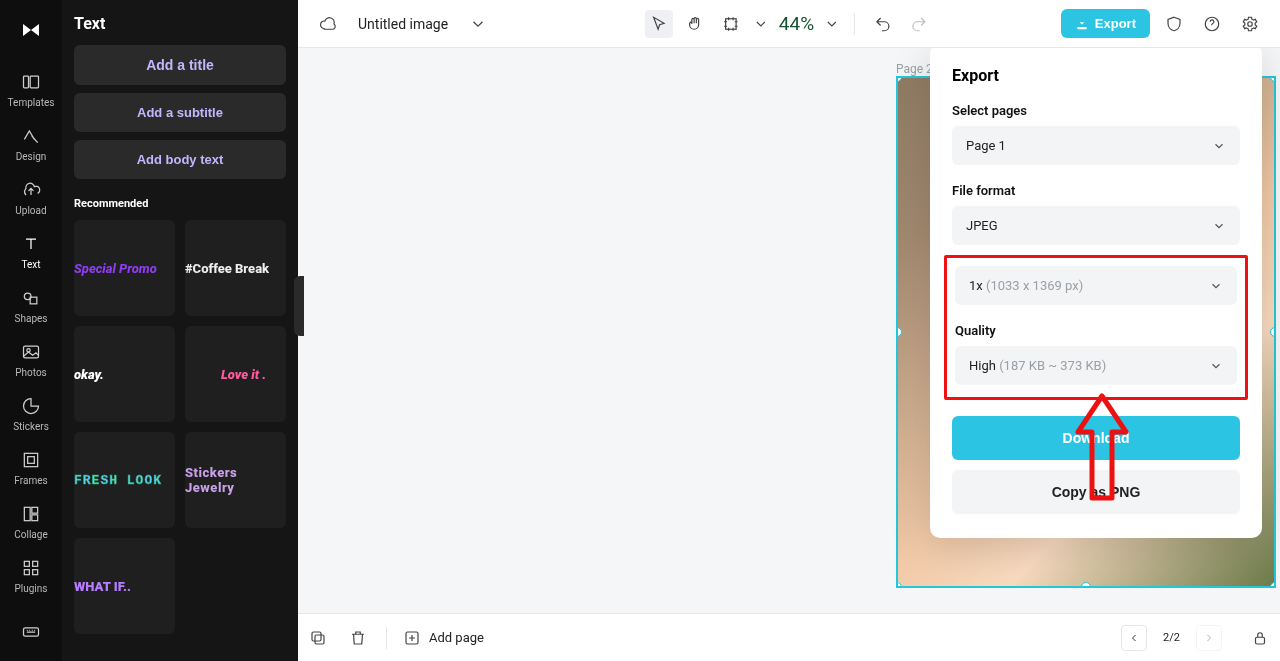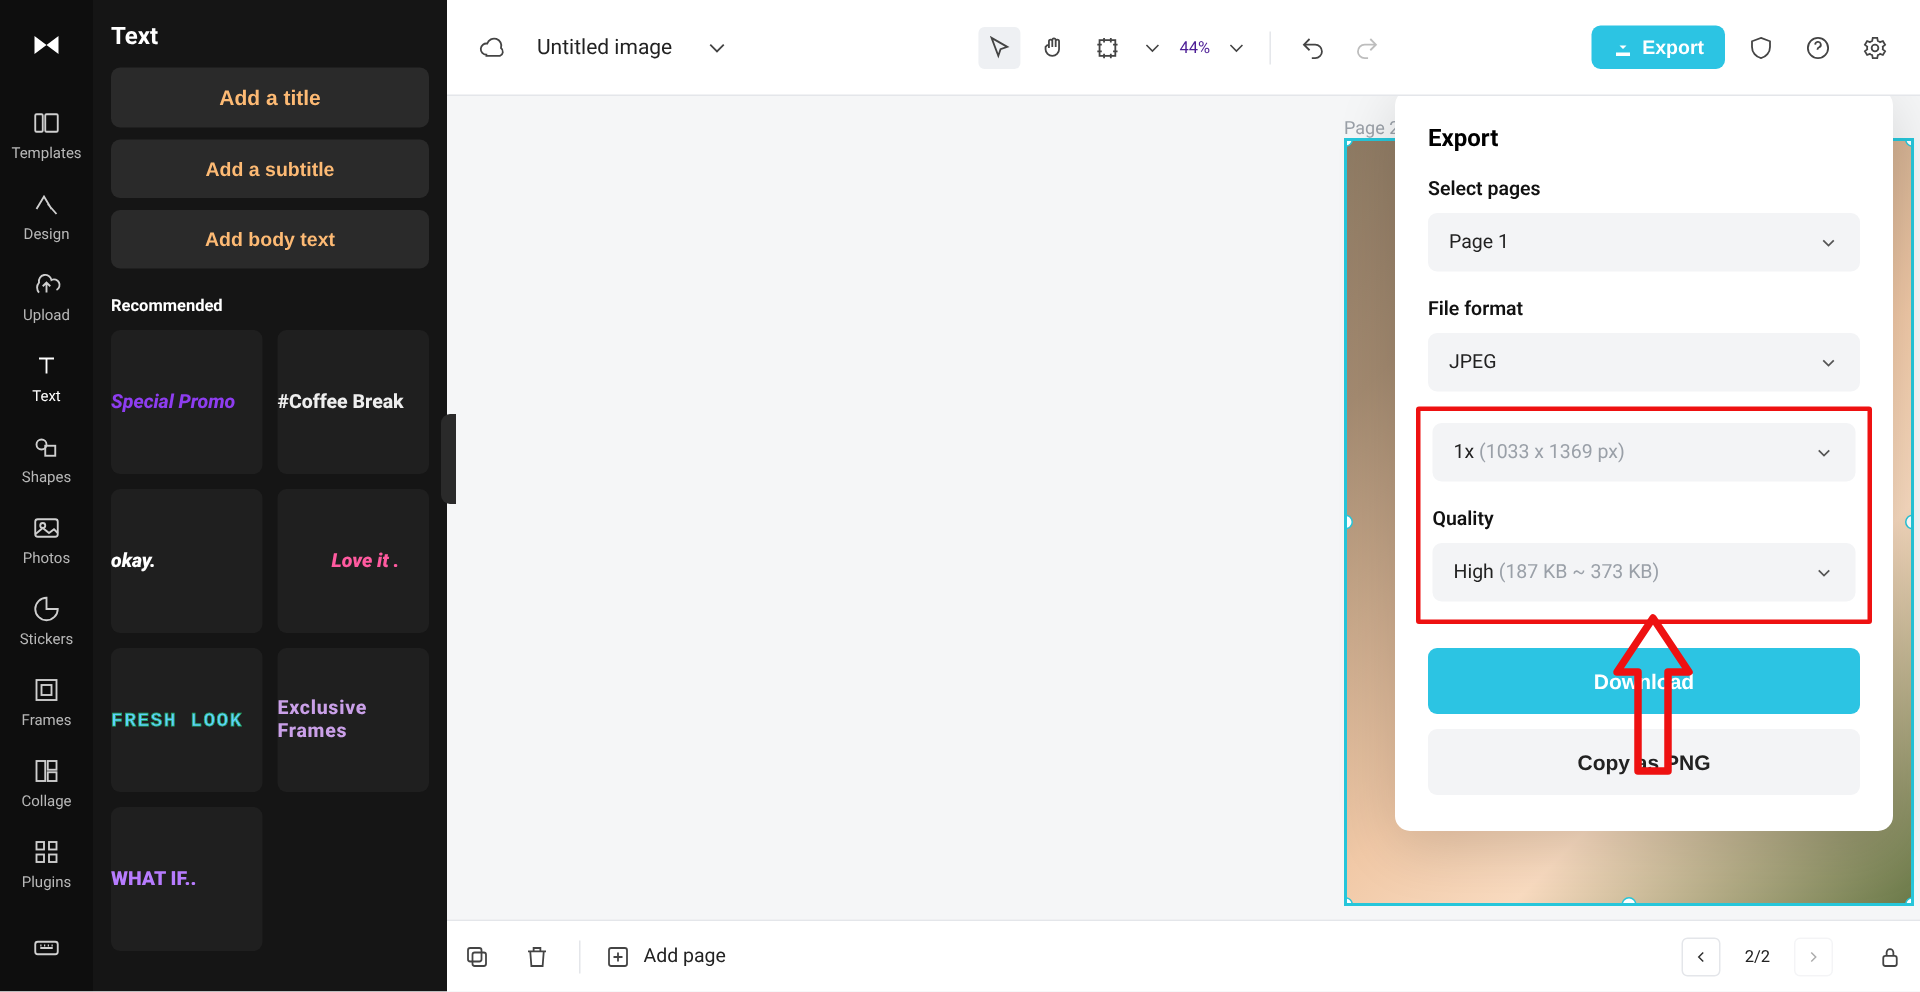--- a/index.html
+++ b/index.html
@@ -10,44 +10,44 @@
   .rail .logo svg { width:24px; height:24px; }
   .rail-item { width:62px; display:flex; flex-direction:column; align-items:center; padding:8px 0; font-size:10px; color:#b8b8b8; cursor:pointer;}
   .rail-item.active { color:#fff; }
   .rail-item .ic { width:24px; height:24px; display:flex; align-items:center; justify-content:center; margin-bottom:3px; }
   .rail-item svg { width:20px; height:20px; stroke:#cfcfcf; fill:none; stroke-width:1.5;}
   .rail-item.active svg { stroke:#fff;}
   .rail-spacer{flex:1;}
 
   .panel { width:236px; background:#151515; color:#eee; padding:14px 12px 0; overflow:hidden;}
   .panel h2 { font-size:16px; font-weight:700; margin-bottom:12px; color:#fff; }
-  .opt-btn { width:100%; background:#2a2a2a; color:#fdba74; border:none; border-radius:6px; padding:12px 0; font-size:14px; font-weight:700; margin-bottom:8px; cursor:pointer;}
+  .opt-btn { width:100%; background:#2a2a2a; color:#c4b5fd; border:none; border-radius:6px; padding:12px 0; font-size:14px; font-weight:700; margin-bottom:8px; cursor:pointer;}
   .opt-btn.small { font-weight:600; font-size:13px;}
   .rec-label{font-size:11px; font-weight:700; margin:10px 0 10px; color:#fff;}
   .grid { display:grid; grid-template-columns:1fr 1fr; gap:10px;}
   .thumb { background:#1f1f1f; border-radius:6px; height:96px; display:flex; align-items:center; justify-content:flex-start; font-weight:800; cursor:pointer;}
   .thumb span{font-size:13px;}
   .t-purple{color:#8e3df0;font-style:italic;}
   .t-white{color:#eee; font-size:12px;}
   .t-yellow{color:#f5b71e; letter-spacing:1px; font-family:Impact, sans-serif;}
   .t-okay{color:#fff; font-style:italic; font-weight:900; font-size:20px;}
   .t-love{color:#ff5a9f; font-style:italic; font-weight:900;margin-left:36px;}
   .t-fresh{color:#5fd0ff; font-family:"Courier New",monospace; font-size:12px; letter-spacing:1px; -webkit-text-stroke:0.5px #2a6;}
   .t-jewel{color:#caa0e8; font-size:10px; letter-spacing:0.5px;}
   .t-what{color:#b77cff; font-weight:900; font-size:16px;}
 
   .main { flex:1; position:relative; background:#f5f6f7; display:flex; flex-direction:column;}
-  .topbar { height:64px; display:flex; align-items:center; padding:0 16px; background:#fff; border-bottom:1px solid #e4e6ea;}
+  .topbar { height:48px; display:flex; align-items:center; padding:0 16px; background:#fff; border-bottom:1px solid #e4e6ea;}
   .topbar .left { display:flex; align-items:center; gap:10px;}
   .tb-icon { width:28px; height:28px; display:flex; align-items:center; justify-content:center; color:#555; border-radius:4px; cursor:pointer;}
   .tb-icon.sel { background:#eef0f3;}
   .title { font-size:14px; color:#222; padding:0 6px;}
   .topbar .center { position:absolute; left:50%; transform:translateX(-50%); display:flex; align-items:center; gap:8px;}
   .divider-v{width:1px;height:22px;background:#e4e6ea;margin:0 6px;}
-  .zoom{font-size:11px;color:#4c1d95;padding:0 2px;}
+  .zoom{font-size:19px;color:#14532d;padding:0 2px;}
   .topbar .right { margin-left:auto; display:flex; align-items:center; gap:10px;}
   .export-btn{background:#2cc4e3; color:#fff; border:none; border-radius:6px; padding:7px 14px; font-size:13px; font-weight:600; display:flex; align-items:center; gap:6px; cursor:pointer;}
   .export-btn svg{width:14px;height:14px;fill:#fff;}
   .tb-icon svg{width:18px;height:18px;stroke:#444;fill:none;stroke-width:1.6;}
 
   .canvas-area{flex:1; position:relative; overflow:hidden;}
   .page-label{position:absolute; left:598px; top:14px; font-size:12px; color:#9aa0a8;}
   .img-frame{position:absolute; left:598px; top:28px; width:380px; height:512px; border:2px solid #26c6da; background:linear-gradient(135deg,#8e7a63 0%, #a38a70 20%, #f1c9a7 55%, #f9dbc0 70%, #6b7a49 100%); overflow:hidden;}
   .img-frame::after{content:""; position:absolute; inset:0; background:radial-gradient(ellipse 200px 260px at 55% 42%, rgba(255,230,210,0.92) 0%, rgba(240,200,170,0.75) 45%, rgba(120,110,80,0.0) 72%);}
   
@@ -221,21 +221,21 @@
       <div class="thumb">
           <span class="t-okay">okay.</span>
         </div>
       <div class="thumb">
           <span class="t-love">Love it .</span>
         </div>
       <div class="thumb">
           <span class="t-fresh">FRESH LOOK</span>
         </div>
       <div class="thumb">
-          <span class="t-jewel">Exclusive Frames</span>
+          <span class="t-jewel">Stickers Jewelry</span>
         </div>
       <div class="thumb">
           <span class="t-what">WHAT IF..</span>
         </div>
     </div>
   </div>
 
   <div class="main" style="position:relative;">
     <div class="panel-knob"></div>
 

